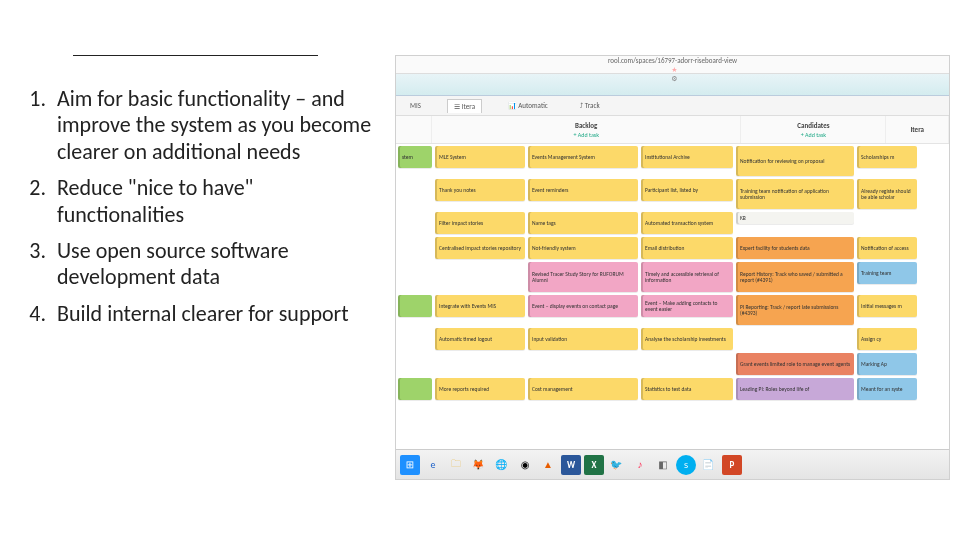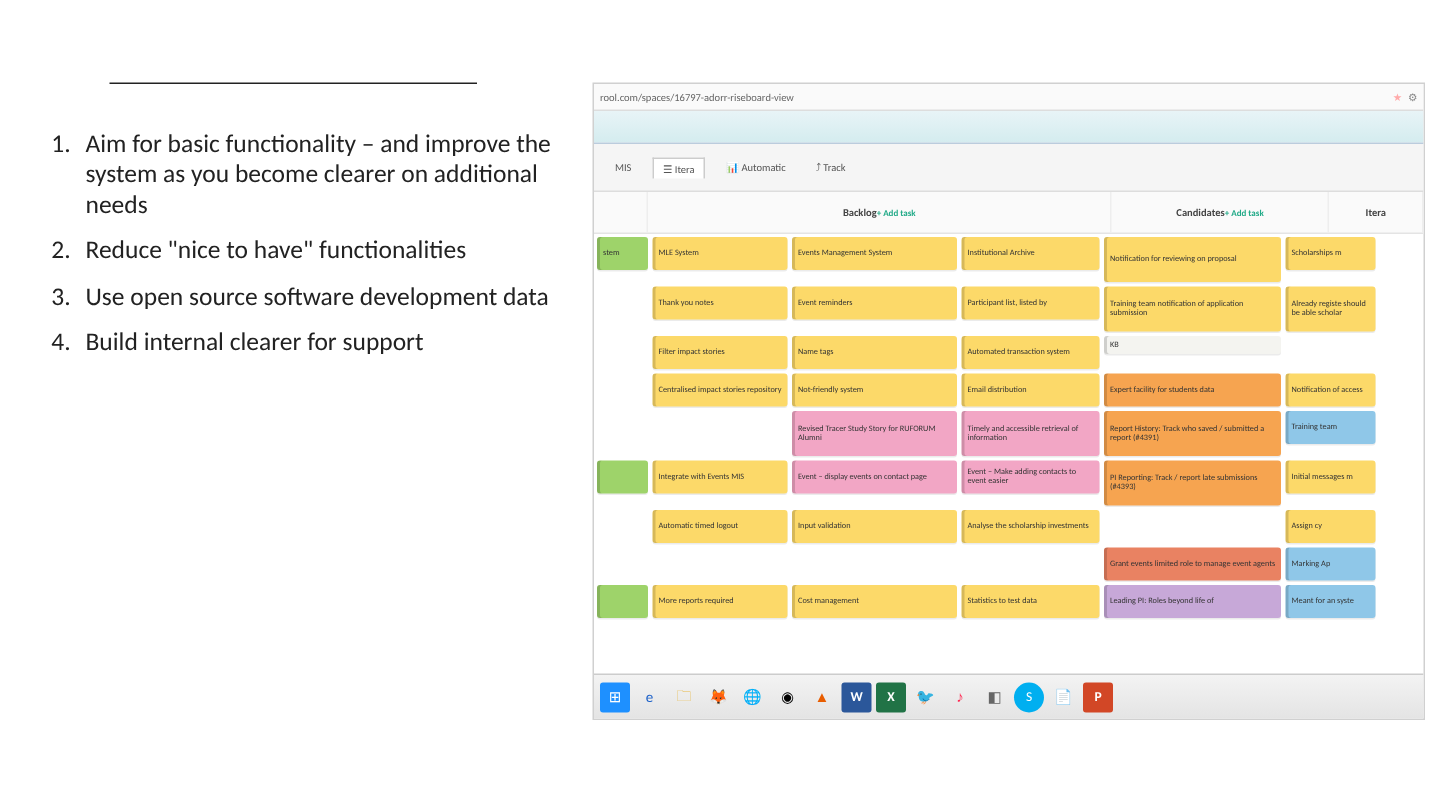--- a/index.html
+++ b/index.html
@@ -28,21 +28,21 @@
   }
   .title-underline {
     border-bottom: 1.5px solid #222;
     width: 245px;
     margin-left: 58px;
     margin-bottom: 30px;
   }
   ol.points {
     list-style: decimal;
     padding-left: 36px;
-    font-size: 17px;
+    font-size: 22px;
     color: #222;
     line-height: 1.2;
   }
   ol.points li {
     margin-bottom: 10px;
     padding-left: 6px;
   }
   .right {
     flex: 1;
     position: relative;
@@ -59,62 +59,63 @@
   }
   .addr-bar {
     height: 18px;
     background: #fafafa;
     border-bottom: 1px solid #ddd;
     display: flex;
     align-items: center;
     padding: 0 4px;
     font-size: 7px;
     color: #666;
+    flex-direction: column;
   }
   .addr-bar .url { flex: 1; }
   .addr-bar .star { color: #faa; margin-left: 4px; }
   .app-header {
     height: 22px;
     background: linear-gradient(#e8f4f7,#d4ecef);
     border-bottom: 1px solid #bcd;
   }
   .toolbar {
-    height: 32px;
+    height: 20px;
     background: #f5f5f5;
     border-bottom: 1px solid #ddd;
     display: flex;
     align-items: center;
-    gap: 8px;
+    gap: 20px;
     padding-left: 8px;
     font-size: 7px;
     color: #555;
   }
   .toolbar .tab { padding: 2px 6px; }
   .toolbar .tab.active { background: #fff; border: 1px solid #ccc; border-bottom: none; }
   .col-head {
     height: 28px;
     display: flex;
     background: #fafafa;
     border-bottom: 1px solid #e4e4e4;
   }
   .col-head .col {
     flex: 1;
     display: flex;
-    flex-direction: row;
+    flex-direction: column;
     align-items: center;
     justify-content: center;
     font-size: 7px;
     font-weight: 600;
     color: #444;
     border-right: 1px solid #eee;
   }
   .col-head .col .add {
     font-size: 6px;
     color: #2a8;
-    font-weight: bold;
+    font-weight: normal;
     margin-top: 1px;
   }
   .board {
     padding: 2px;
   }
   .row {
     display: flex;
     gap: 3px;
     margin-bottom: 3px;
   }

